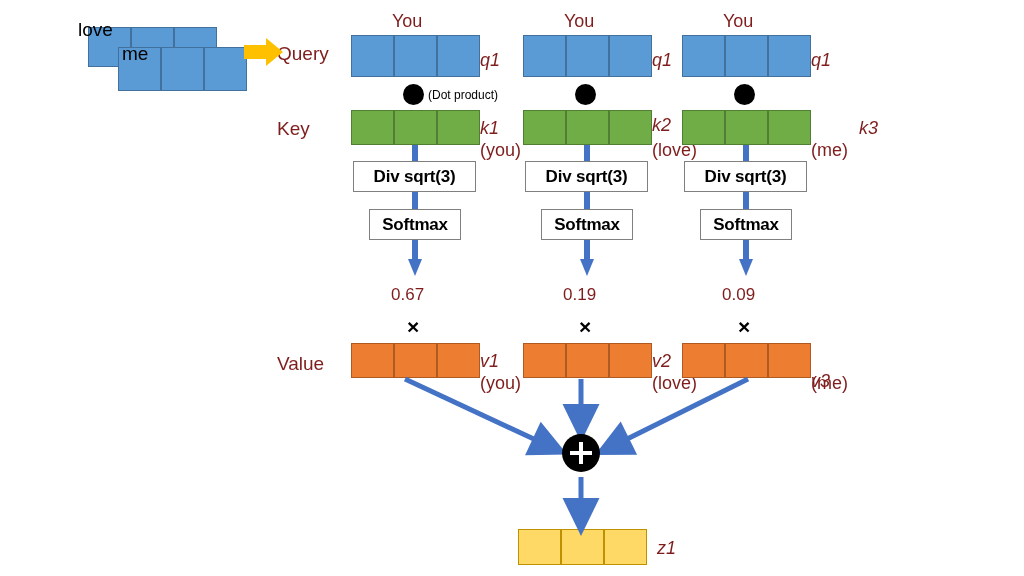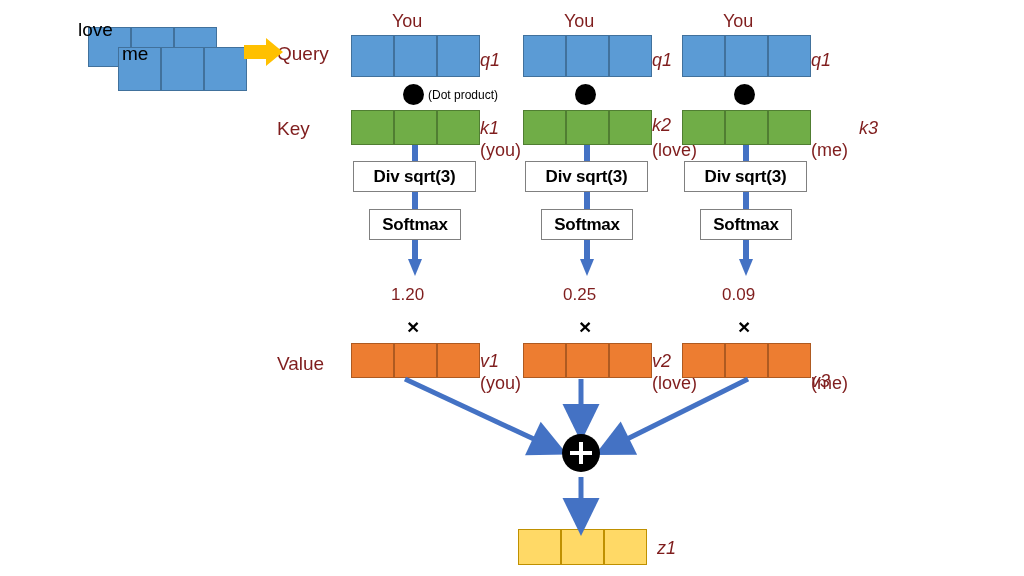--- a/index.html
+++ b/index.html
@@ -133,21 +133,21 @@
     <div class="cell" style="width:43px;height:35px;"></div>
     <div class="cell" style="width:43px;height:35px;"></div>
     <div class="cell" style="width:43px;height:35px;"></div>
   </div>
   <div class="txt vecid" style="left:480px;top:119px;">k1</div>
   <div class="txt word" style="left:480px;top:141px;">(you)</div>
 
   <div class="opbox" style="left:353px;top:161px;width:123px;height:31px;">Div sqrt(3)</div>
   <div class="opbox" style="left:369px;top:209px;width:92px;height:31px;">Softmax</div>
 
-  <div class="txt weight" style="left:391px;top:286px;">1.20</div>
+  <div class="txt weight" style="left:391px;top:286px;">0.67</div>
 
   <div class="txt times" style="left:407px;top:316px;">×</div>
 
   <div class="cellrow v" style="left:351px;top:343px;">
     <div class="cell" style="width:43px;height:35px;"></div>
     <div class="cell" style="width:43px;height:35px;"></div>
     <div class="cell" style="width:43px;height:35px;"></div>
   </div>
   <div class="txt vecid" style="left:480px;top:352px;">v1</div>
   <div class="txt word" style="left:480px;top:374px;">(you)</div>
@@ -162,21 +162,21 @@
   <div class="disc" style="left:575px;top:84px;width:21px;height:21px;"></div>
   <div class="cellrow k" style="left:523px;top:110px;">
     <div class="cell" style="width:43px;height:35px;"></div>
     <div class="cell" style="width:43px;height:35px;"></div>
     <div class="cell" style="width:43px;height:35px;"></div>
   </div>
   <div class="txt vecid" style="left:652px;top:116px;">k2</div>
   <div class="txt word" style="left:652px;top:141px;">(love)</div>
   <div class="opbox" style="left:525px;top:161px;width:123px;height:31px;">Div sqrt(3)</div>
   <div class="opbox" style="left:541px;top:209px;width:92px;height:31px;">Softmax</div>
-  <div class="txt weight" style="left:563px;top:286px;">0.25</div>
+  <div class="txt weight" style="left:563px;top:286px;">0.19</div>
   <div class="txt times" style="left:579px;top:316px;">×</div>
   <div class="cellrow v" style="left:523px;top:343px;">
     <div class="cell" style="width:43px;height:35px;"></div>
     <div class="cell" style="width:43px;height:35px;"></div>
     <div class="cell" style="width:43px;height:35px;"></div>
   </div>
   <div class="txt vecid" style="left:652px;top:352px;">v2</div>
   <div class="txt word" style="left:652px;top:374px;">(love)</div>
 
   <div class="txt head" style="left:723px;top:12px;">You</div>

